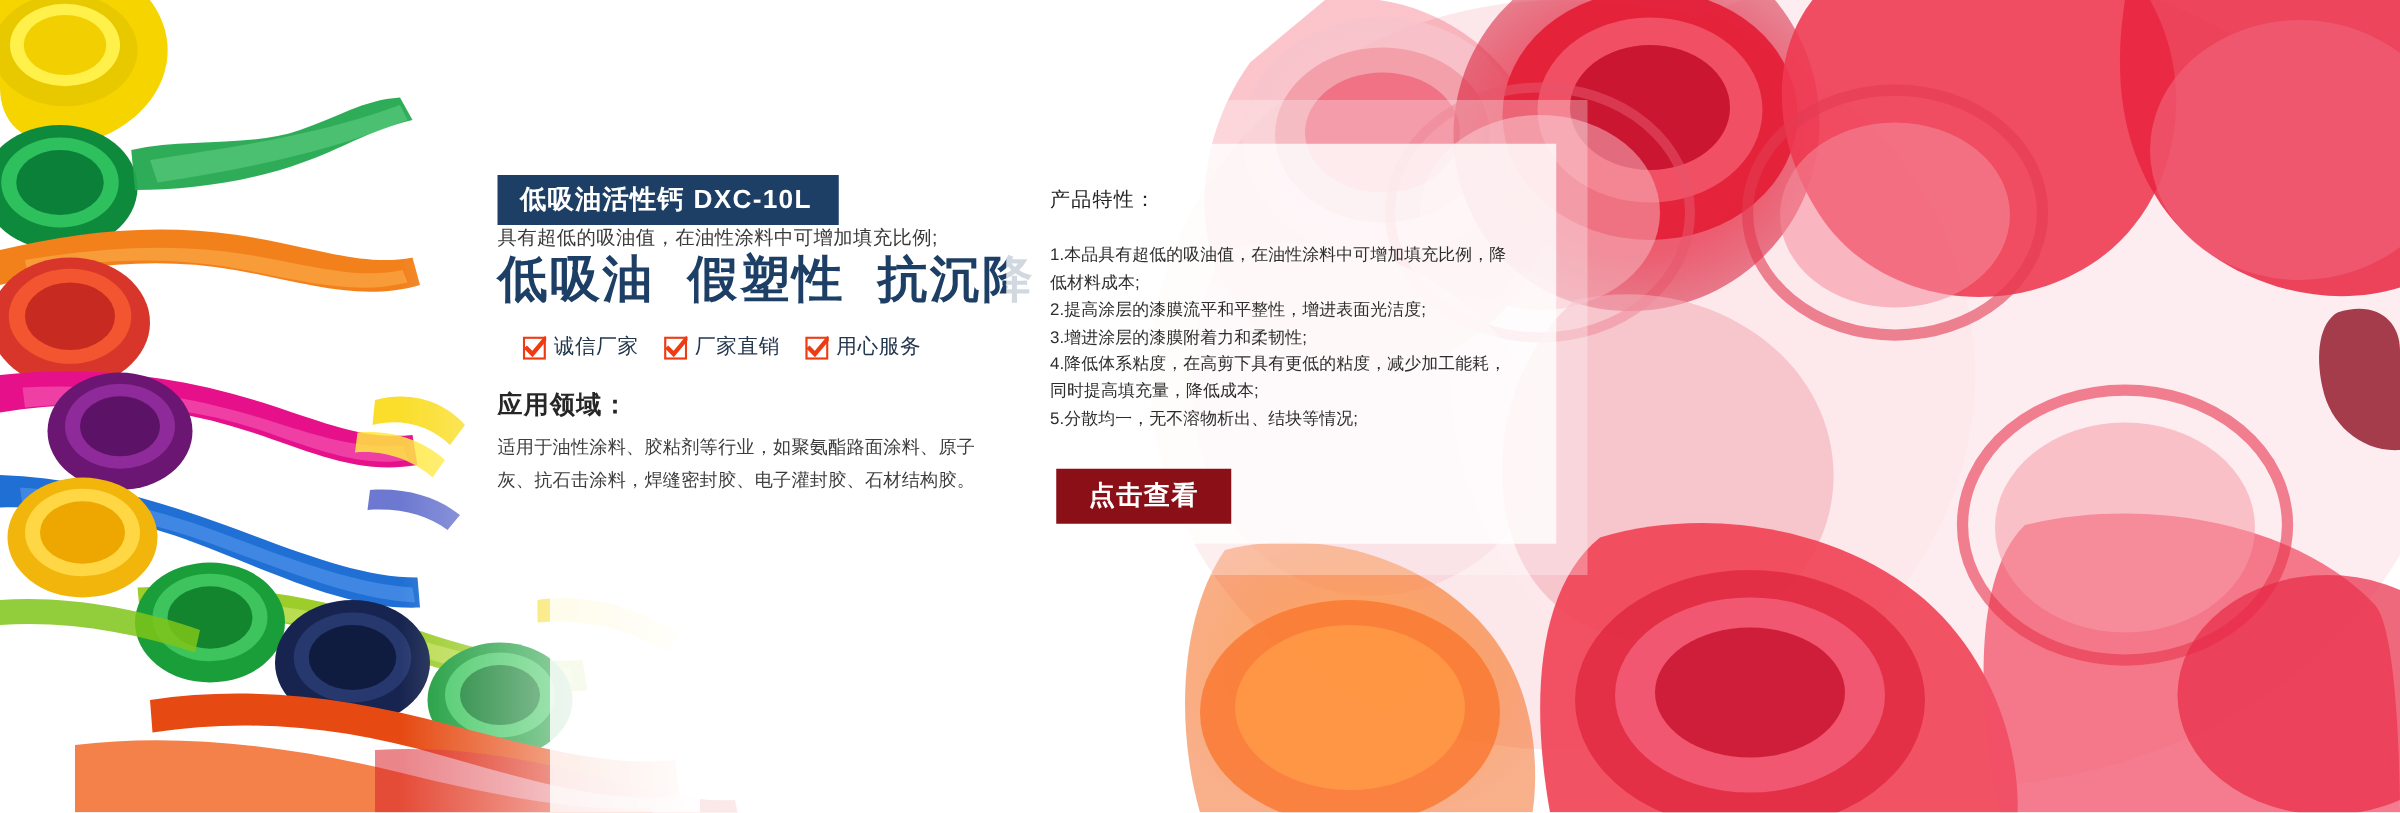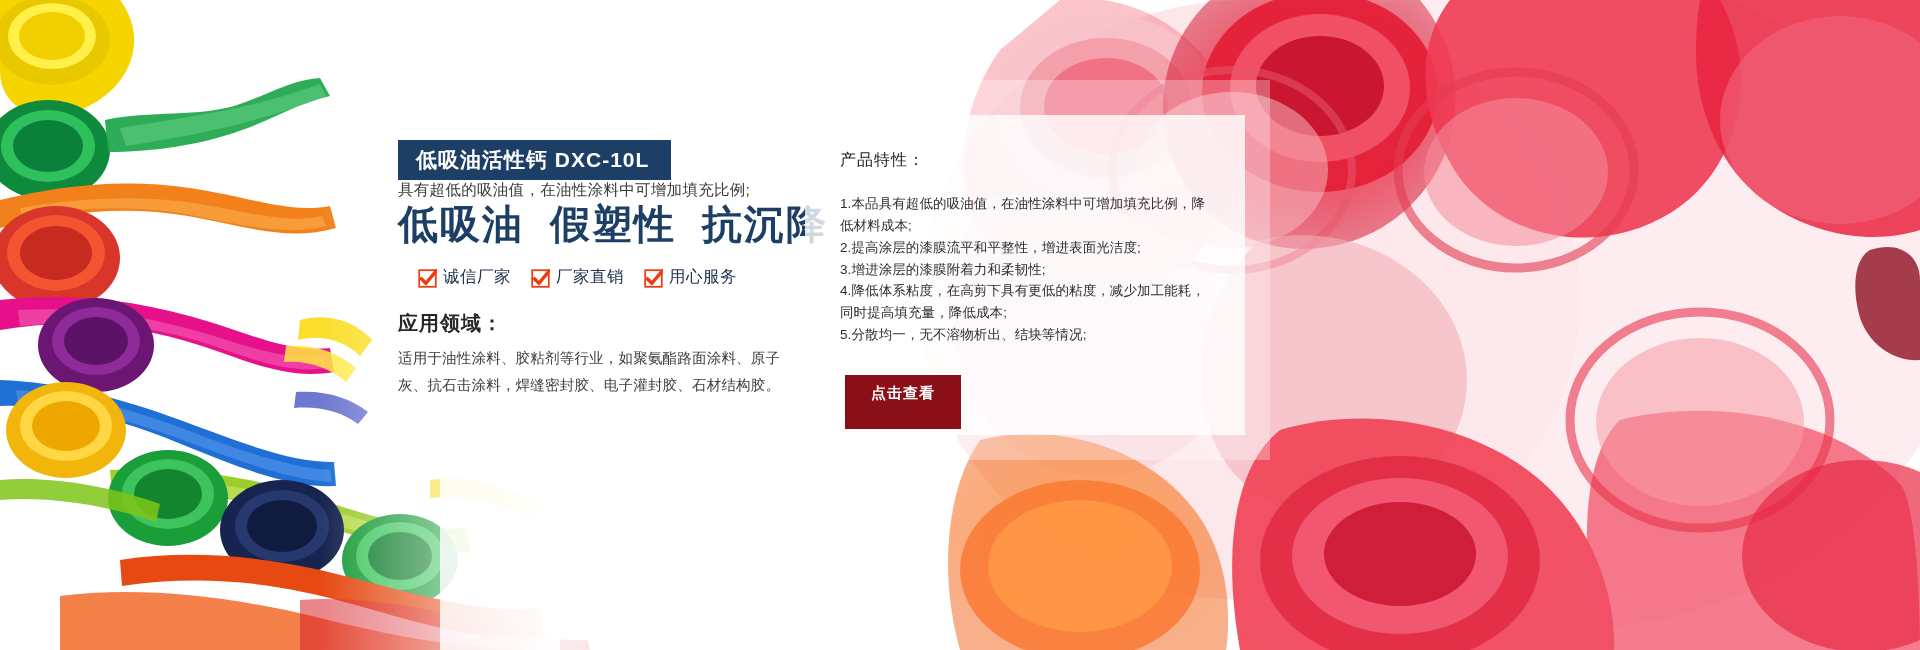--- a/index.html
+++ b/index.html
@@ -97,24 +97,24 @@
     color:#2d2d2d;
     line-height:1.62;
     letter-spacing:0.1px;
   }
   .rp-item{margin-bottom:0;}
   .cta{
     position:absolute;
     left:845px;top:375px;
     background:#8a0f17;
     color:#fff;
-    font-size:15px;
+    font-size:21px;
     font-weight:bold;
     letter-spacing:1px;
-    padding:9px 26px 27px 26px;
+    padding:9px 26px 10px 26px;
     border:none;
     cursor:pointer;
     z-index:45;
     line-height:1.2;
   }
 </style>
 </head>
 <body>
 
 <div id="stage">

